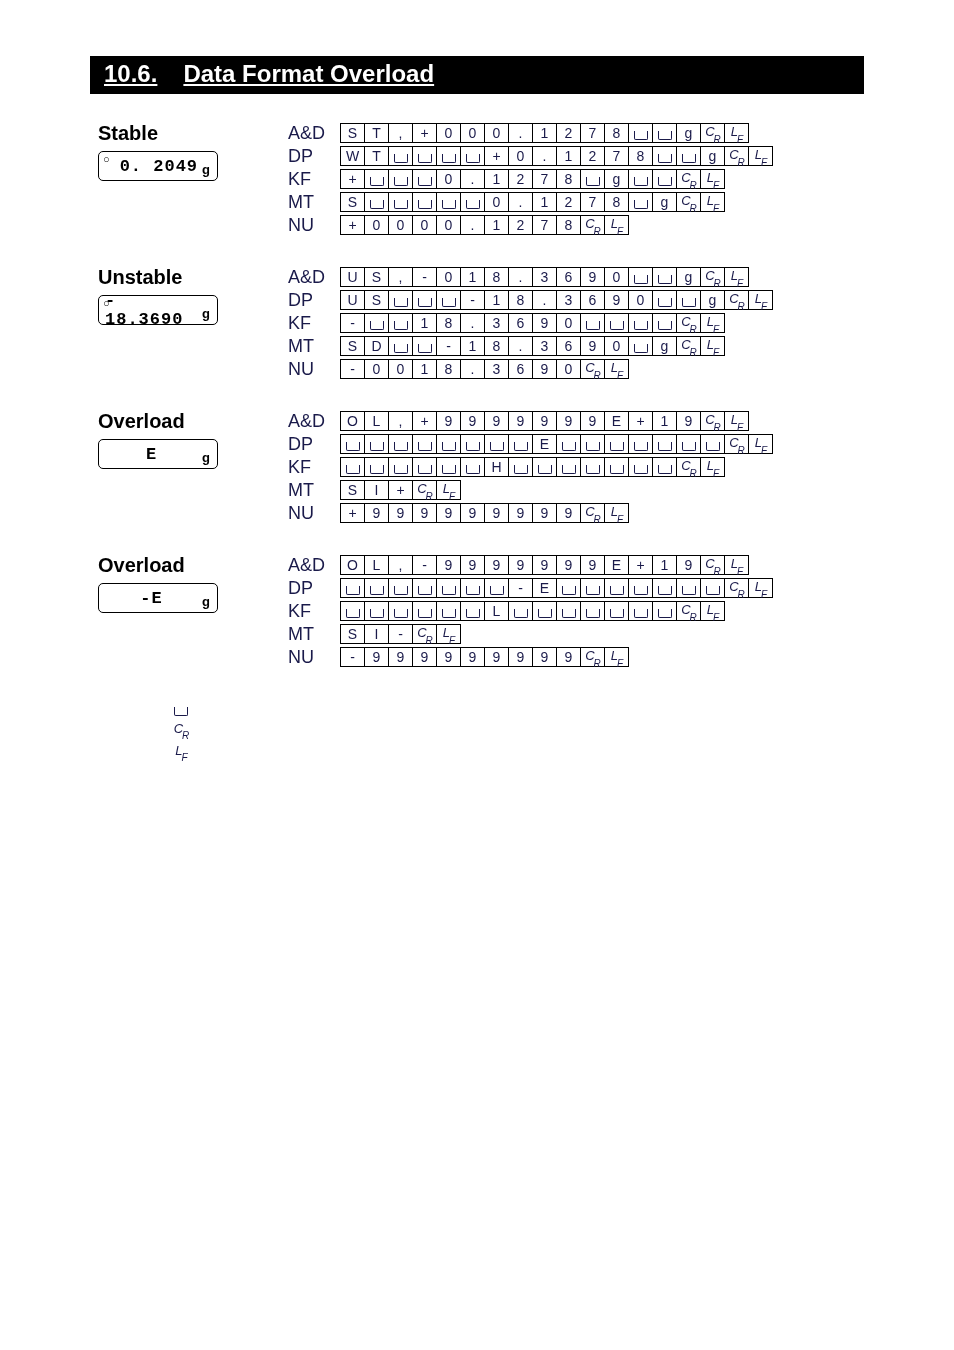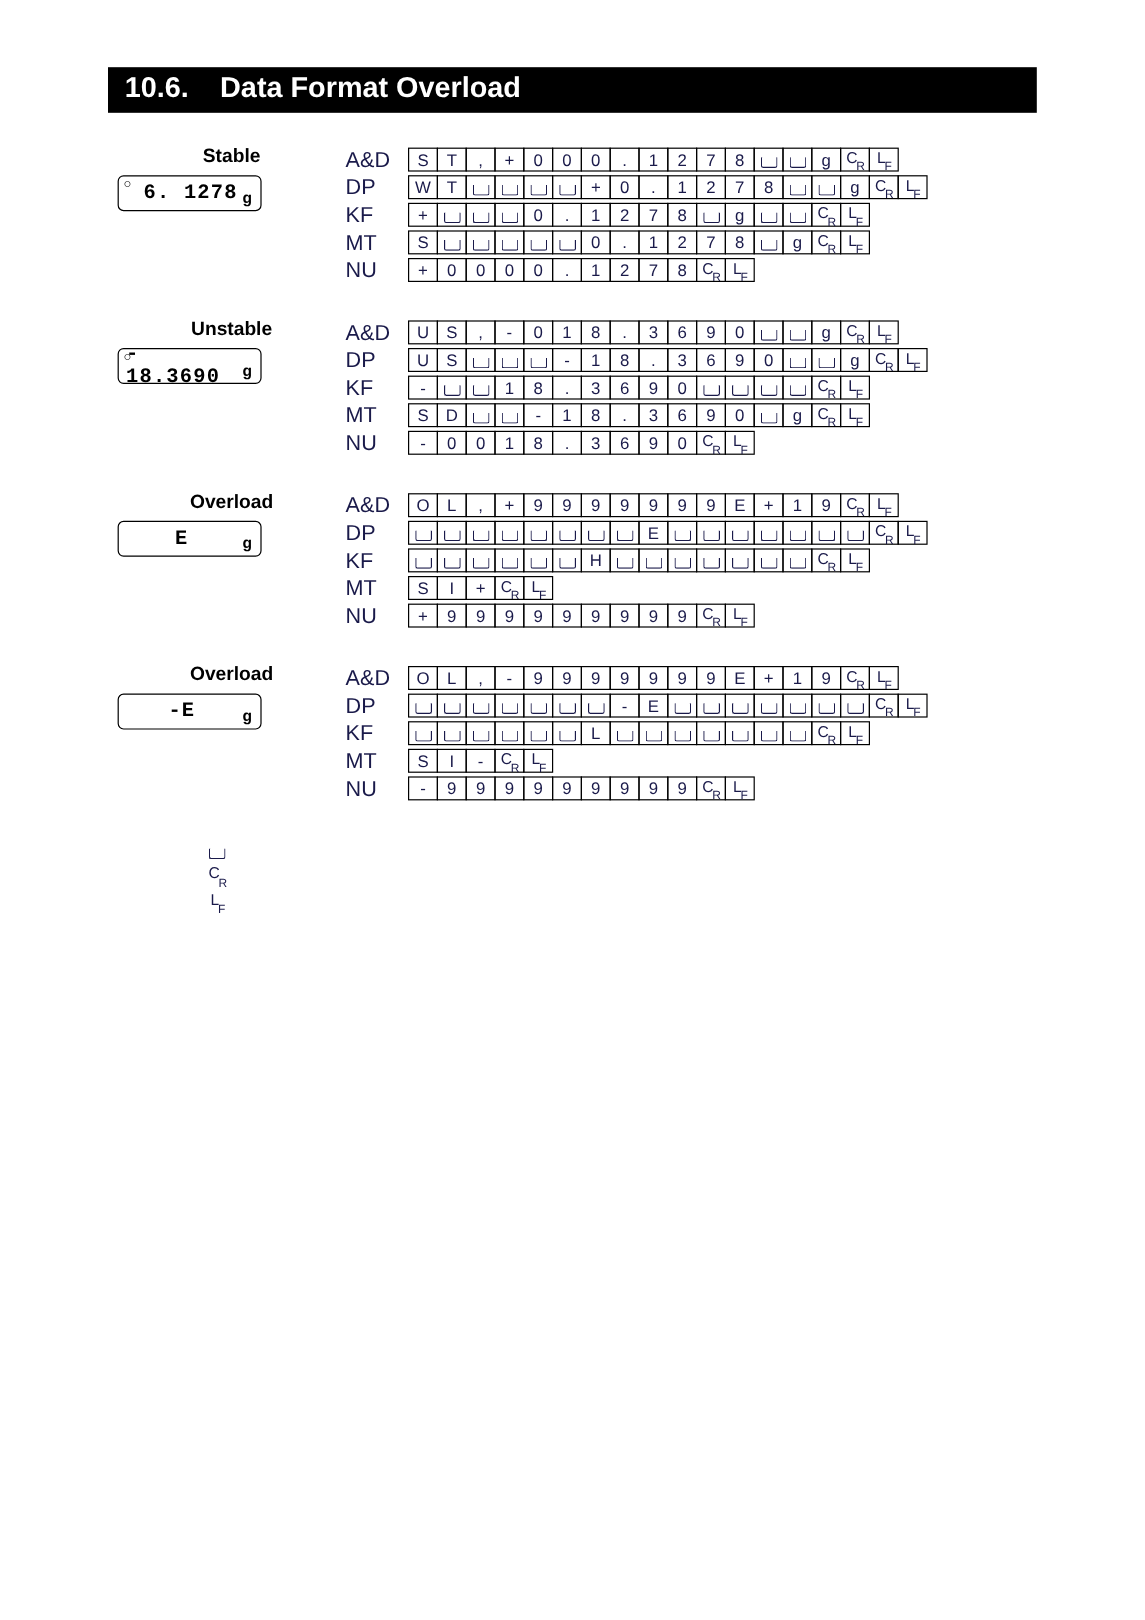--- a/index.html
+++ b/index.html
@@ -14,38 +14,38 @@
     padding: 56px 90px 40px 90px;
   }
   .heading-bar {
     background: #000;
     color: #fff;
     padding: 4px 14px 6px 14px;
     font-size: 24px;
     font-weight: 600;
     display: flex;
     gap: 26px;
+    text-decoration: underline;
   }
   .content {
     padding: 28px 0 0 8px;
   }
   .section {
     display: flex;
     align-items: flex-start;
     margin-bottom: 30px;
   }
   .left-col {
     width: 190px;
     flex: 0 0 190px;
   }
   .section-title {
-    font-size: 16px;
+    font-size: 20px;
     font-weight: 600;
     margin-bottom: 6px;
-    text-align: center;
   }
   .disp-box {
     width: 120px;
     height: 30px;
     border: 1.5px solid #000;
     border-radius: 5px;
     position: relative;
     font-family: "Courier New", monospace;
     font-weight: bold;
     font-size: 17px;
@@ -109,20 +109,21 @@
     height: 8px;
     border: 1.3px solid #1a1a4a;
     border-top: none;
     border-radius: 0 0 2px 2px;
     margin-top: 4px;
   }
   .crlf {
     display: inline-block;
     font-size: 13px;
     letter-spacing: -1px;
+    font-style: italic;
   }
   .crlf sub {
     font-size: 10px;
     position: relative;
     top: 3px;
   }
   .legend {
     margin-top: 8px;
     margin-left: 76px;
     font-size: 16px;
@@ -148,21 +149,21 @@
     <span>10.6.</span>
     <span>Data Format Overload</span>
   </div>
 
   <div class="content" id="content">
       <div class="section">
         <div class="left-col">
           <div class="section-title">Stable</div>
           <div class="disp-box">
             <span class="disp-circle">○</span>
-            <span style="flex: 1 1 0%; text-align: right;">6. 1278</span>
+            <span style="flex: 1 1 0%; text-align: right;">0. 2049</span>
             <span class="disp-unit">g</span>
           </div>
         </div>
         <div class="right-col">
           <div class="row">
             <div class="fmt-label">A&amp;D</div>
             <div class="cells">
               <div class="cell">S</div>
               <div class="cell">T</div>
               <div class="cell">,</div>

